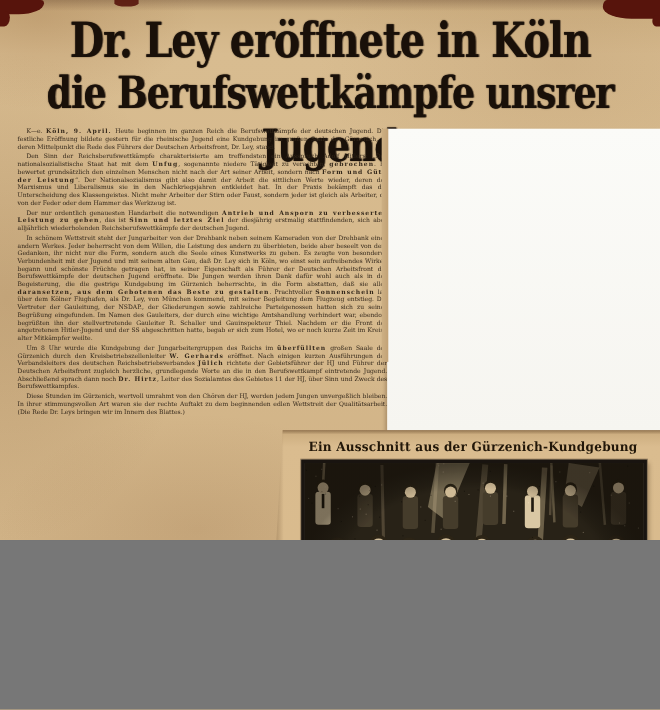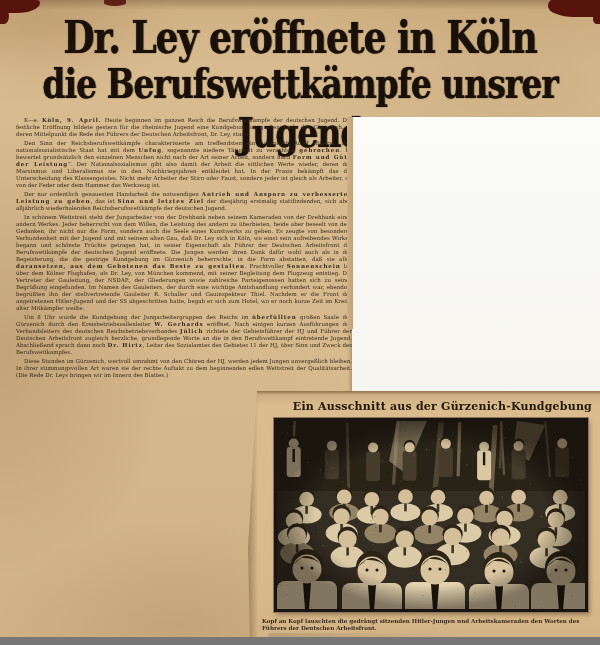--- a/index.html
+++ b/index.html
@@ -1,17 +1,17 @@
 <!DOCTYPE html>
 <html><head>
 <meta charset="utf-8">
 <style>
   html,body{margin:0;padding:0;background:#777;}
   .stage{
-    position:relative;width:600px;height:637px;overflow:hidden;
+    position:relative;width:600px;height:491px;overflow:hidden;
     font-family:"DejaVu Serif","Liberation Serif",serif;
     background-color:#d5b88c;
     background-image:
       radial-gradient(ellipse 220px 130px at 6% 3%, rgba(160,118,74,.30), transparent 65%),
       radial-gradient(ellipse 320px 180px at 85% 12%, rgba(150,110,70,.14), transparent 70%),
       radial-gradient(ellipse 240px 320px at 1% 55%, rgba(125,88,52,.22), transparent 70%),
       radial-gradient(ellipse 260px 150px at 30% 98%, rgba(140,100,62,.18), transparent 70%),
       radial-gradient(ellipse 200px 120px at 70% 60%, rgba(255,240,210,.10), transparent 70%),
       linear-gradient(180deg, #ccae80 0%, #d8bc90 10%, #d6b98c 55%, #d0b286 100%);
     text-decoration: underline;
@@ -47,21 +47,21 @@
     background:linear-gradient(90deg,#cdb084,#c2a276);}
 
   
   .clip2{position:absolute;left:248px;top:391px;width:352px;height:254px;
     background:linear-gradient(180deg,#c9aa7c 0%, #dabc8f 6%, #d8ba8c 70%, #d2b386 100%);
     clip-path:polygon(9px 0, 100% 0, 100% 100%, 2px 100%, 0 62%, 6px 20%);}
   .clip2 .ledge{position:absolute;left:0;top:0;width:10px;height:100%;
     background:linear-gradient(90deg, rgba(85,55,28,.40), rgba(85,55,28,0));}
   .clip2 .tedge{position:absolute;left:0;top:0;width:100%;height:4px;
     background:linear-gradient(180deg, rgba(80,50,25,.45), rgba(80,50,25,0));}
-  .cap-top{margin:9px 8px 0 20px;text-align:right;font-weight:bold;
+  .cap-top{margin:9px 8px 0 20px;text-align:center;font-weight:bold;
     font-size:11px;letter-spacing:.2px;color:#221709;transform:scaleY(1.05);}
   .photo-frame{position:relative;margin:5px 0 0 26px;width:314px;height:194px;
     border:3px solid #191410;background:#3a332a;box-sizing:border-box;
     box-shadow:0 0 0 1px #8a765a, 2px 3px 4px rgba(60,35,15,.35);}
   .photo-frame svg{display:block;width:100%;height:100%;
     filter:sepia(.22) contrast(1.04) brightness(.99);}
   .cap-bottom{margin:6px 14px 0 14px;font-size:5.6px;line-height:6.5px;
     font-weight:bold;color:#3a2b1b;text-align:left;}
   .smudge{margin:2px 14px 0 20px;height:5px;border-radius:3px;
     background:linear-gradient(90deg, rgba(120,95,70,.25), rgba(120,95,70,.08) 60%, transparent);

